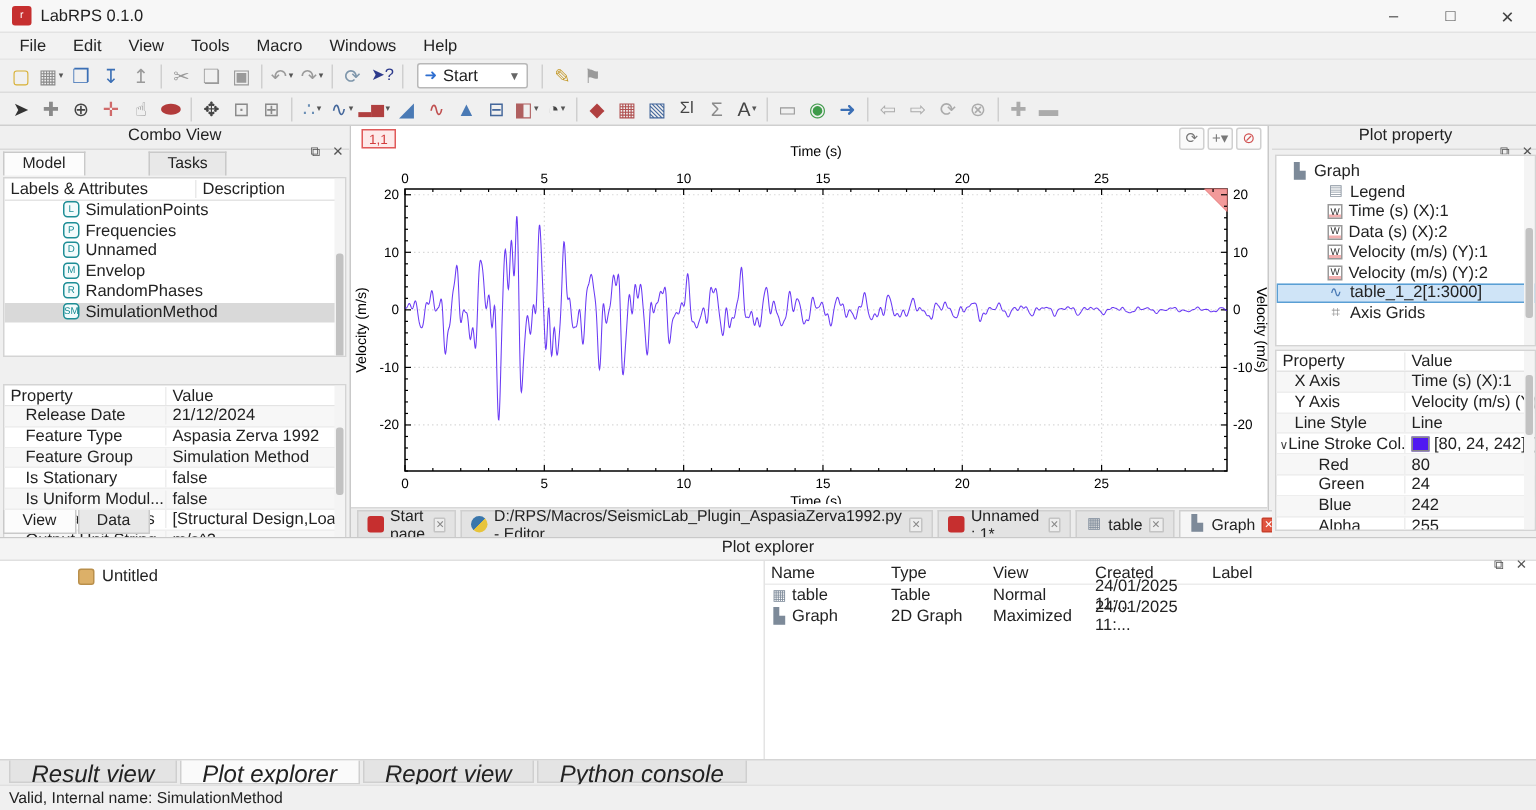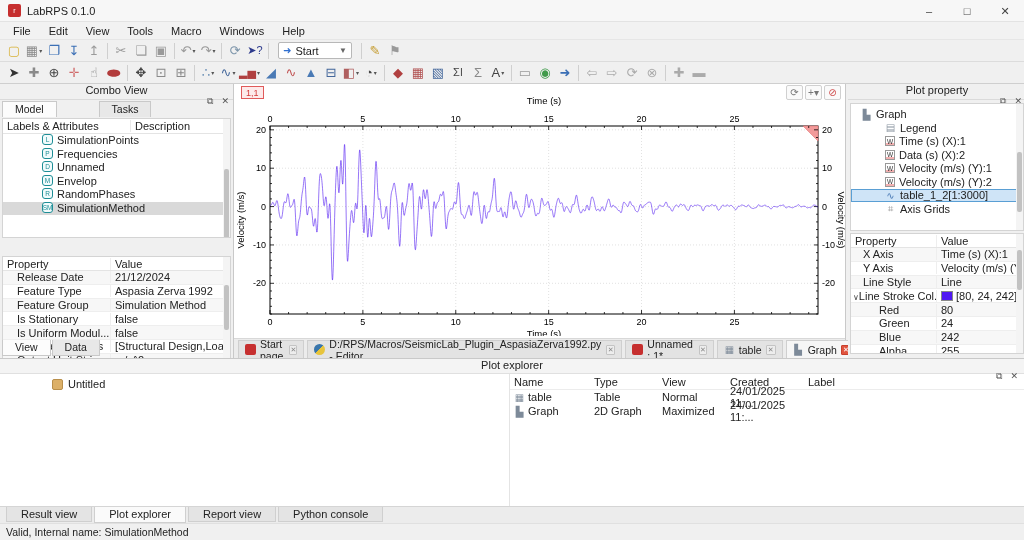--- a/index.html
+++ b/index.html
@@ -110,22 +110,22 @@
   .pe-tree-item { display:flex; align-items:center; gap:5px; padding:4px 0 0 52px; }
   .folder-ico { width:11px; height:11px; background:#dcb068; border:1px solid #b98f4b; border-radius:2px; }
   #pe-right { position:absolute; left:510px; top:15px; right:0; bottom:0; }
   .pe-cols { display:flex; height:16px; align-items:center; border-bottom:1px solid #ececec; }
   .pe-col { padding-left:4px; }
   .pe-row { display:flex; height:14px; align-items:center; }
   .w-name{width:80px;} .w-type{width:68px;} .w-view{width:68px;} .w-created{width:78px;} .w-label{flex:1;}
   
   #bottom-tabbar { position:absolute; left:0; top:506px; width:1024px; height:17px; background:#ececec;
     display:flex; align-items:flex-start; padding-left:6px; border-top:1px solid #d5d5d5; }
-  .btab { padding:1px 14px; font-size:11px; border:1px solid #cfcfcf; border-top:none; background:#e4e4e4;
-    margin-right:2px; height:15px; }
+  .btab { padding:1px 14px; font-size:16px; border:1px solid #cfcfcf; border-top:none; background:#e4e4e4;
+    margin-right:2px; height:15px;font-style:italic; }
   .btab.active { background:#fafafa; height:16px; }
   #statusbar { position:absolute; left:0; top:523px; width:1024px; height:17px; background:#f0f0f0;
     display:flex; align-items:center; padding-left:6px; font-size:10.5px; border-top:1px solid #e0e0e0; }
   svg text { font-family:"Liberation Sans","DejaVu Sans",sans-serif; }
 </style>
 </head>
 <body>
 
 <div id="titlebar">
   <span id="app-icon">r</span>

